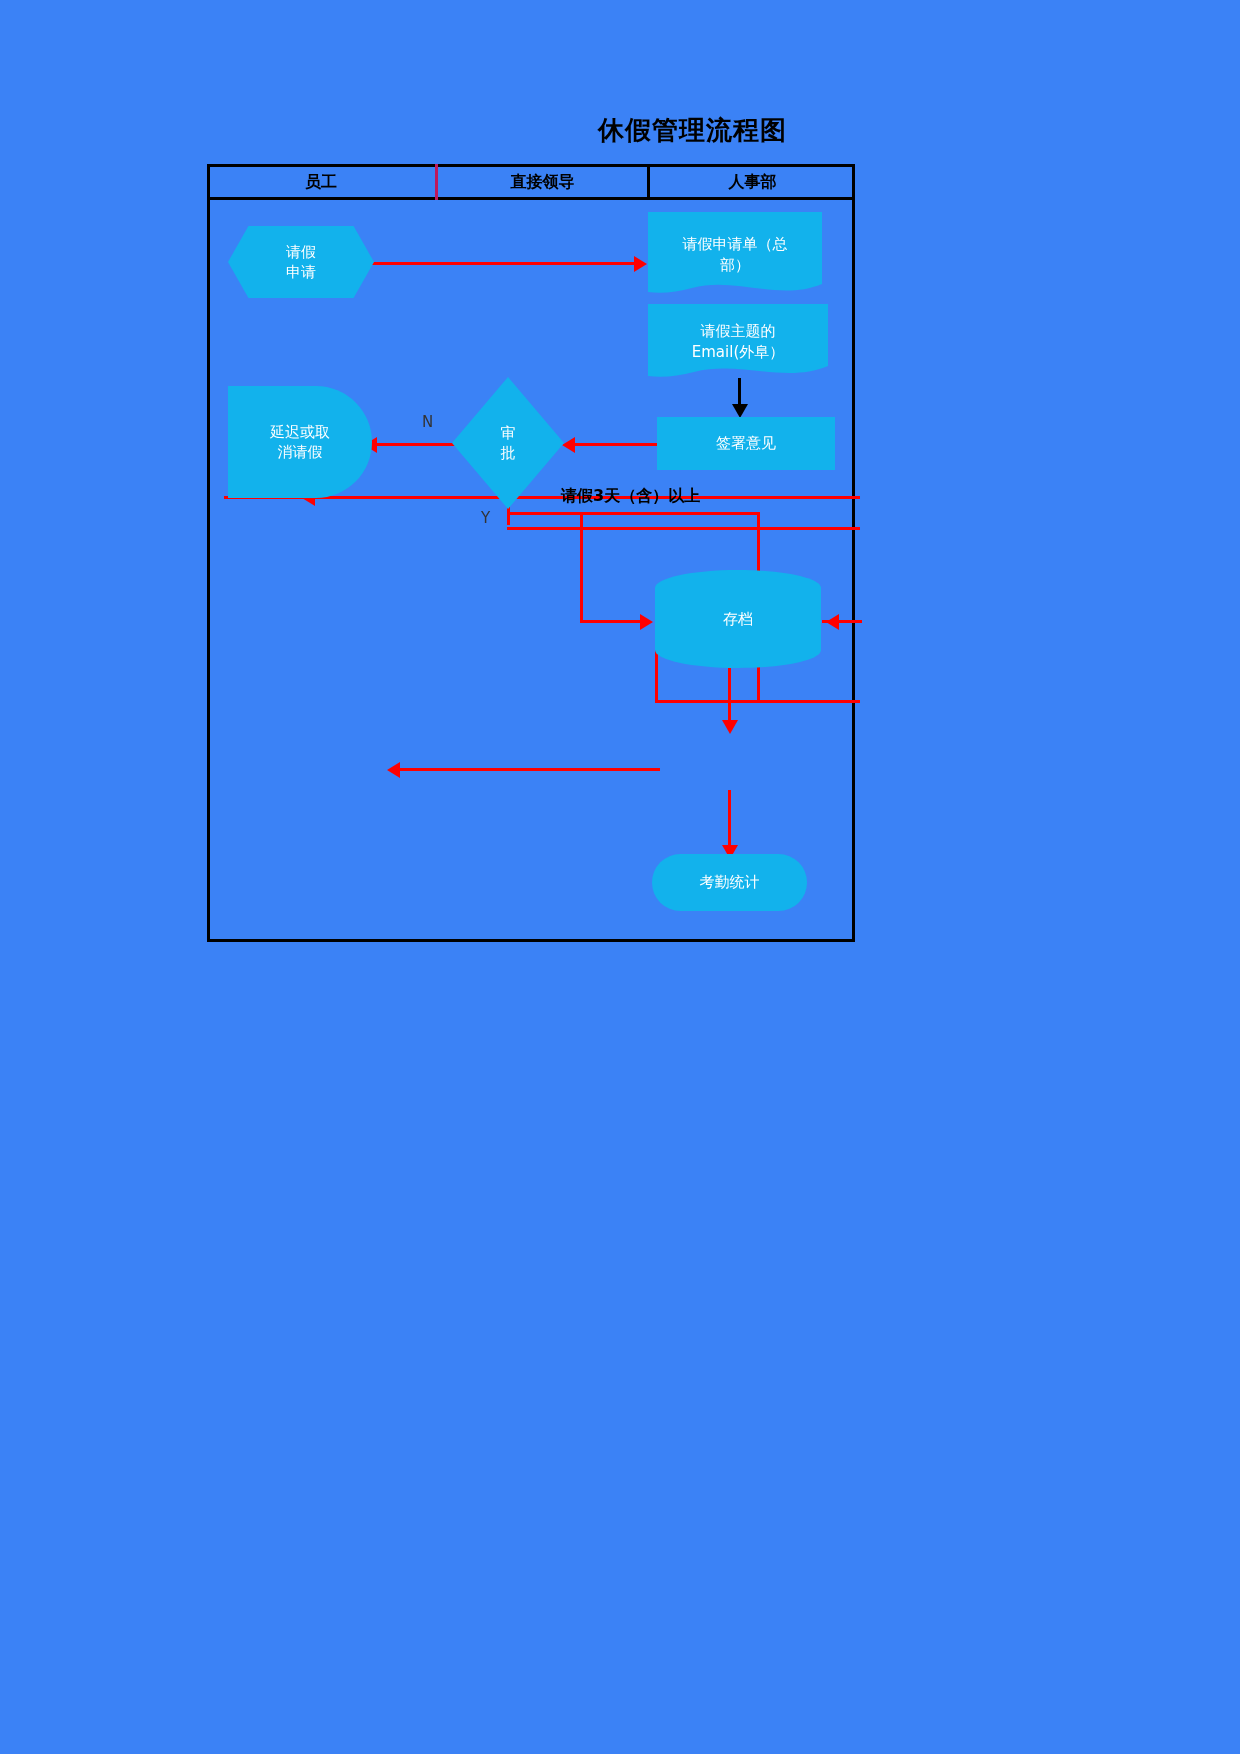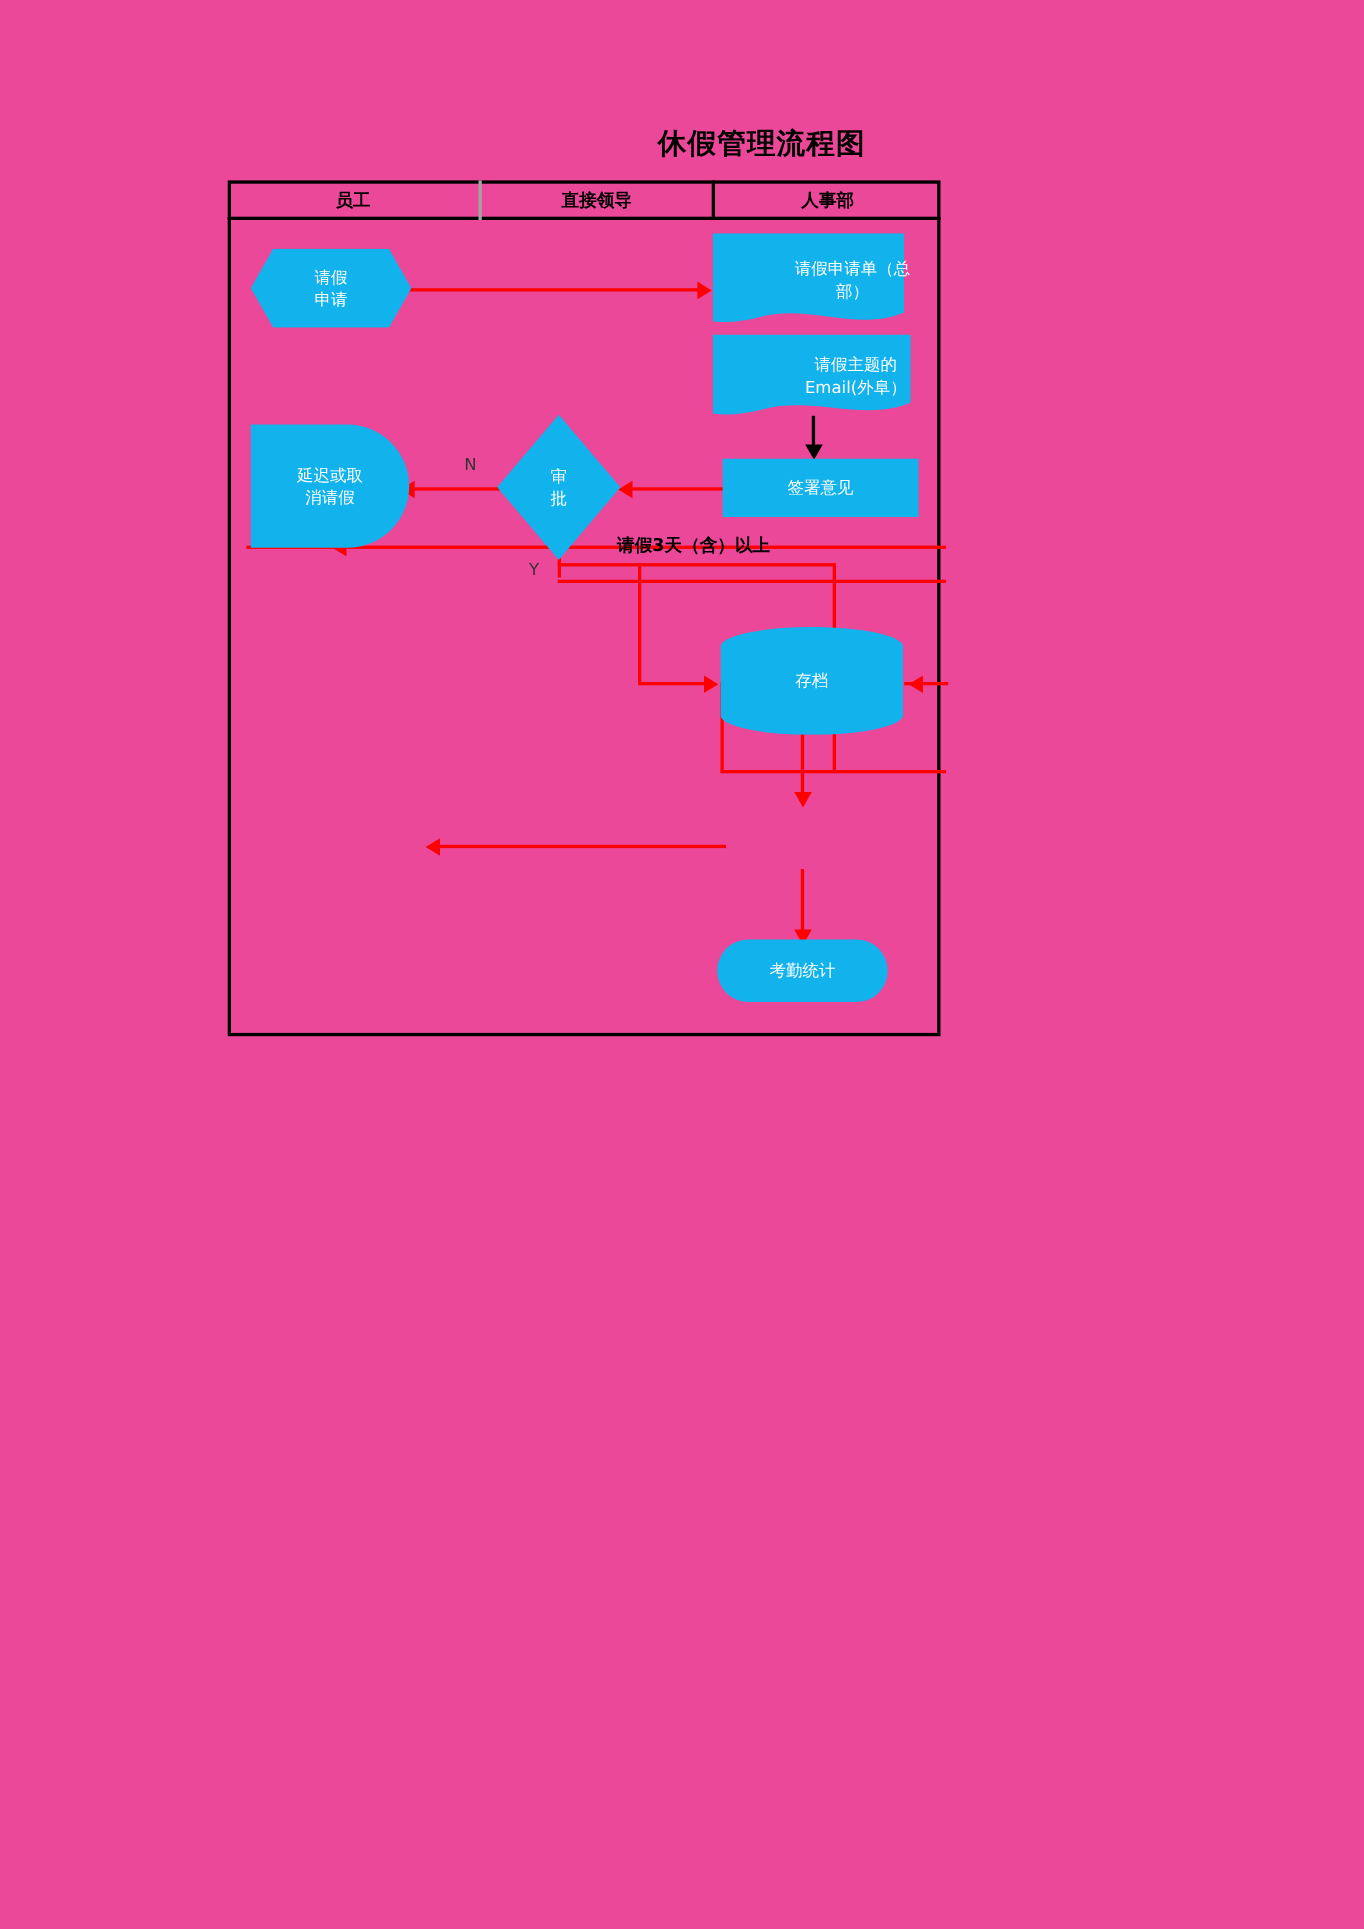--- a/index.html
+++ b/index.html
@@ -1,21 +1,21 @@
 <!DOCTYPE html>
 <html><head>
 <meta charset="utf-8">
 <style>
   html,body{margin:0;padding:0;background:#ffffff;}
   body{
     width:1240px;height:1754px;position:relative;
     font-family:"DejaVu Sans","Liberation Sans",sans-serif;
     -webkit-font-smoothing:antialiased;
   }
-  #page{position:absolute;left:0;top:0;width:1240px;height:1754px;overflow:hidden;background:#ec4899;}
+  #page{position:absolute;left:0;top:0;width:1240px;height:1754px;overflow:hidden;background:#3b82f6;}
 
   
   .doc-title{
     position:absolute;left:598px;top:113px;
     font-size:26px;font-weight:bold;color:#000;
     letter-spacing:1px;white-space:nowrap;
     font-family:"DejaVu Sans","Liberation Sans",sans-serif;
   }
 
   
@@ -26,21 +26,21 @@
   .hdr-row{
     position:absolute;left:207px;top:164px;width:648px;height:36px;
     box-sizing:border-box;border-bottom:3px solid #000;
   }
   .hdr-cell{
     position:absolute;top:0;height:36px;display:flex;align-items:center;justify-content:center;
     font-size:16px;font-weight:bold;color:#000;box-sizing:border-box;
     font-family:"DejaVu Sans","Liberation Sans",sans-serif;
   }
   .hdr-c0{left:0;width:228px;}
-  .hdr-c1{left:228px;width:212px;border-left:3px solid #a3a3a3;}
+  .hdr-c1{left:228px;width:212px;border-left:3px solid #be185d;}
   .hdr-c2{left:440px;width:208px;border-left:3px solid #000;}
 
   
   .node{
     position:absolute;color:#ffffff;font-size:15px;line-height:1.35;
     display:flex;align-items:center;justify-content:center;text-align:center;
     box-sizing:border-box;
     font-family:"DejaVu Sans","Liberation Sans",sans-serif;
   }
   .node .lbl{position:relative;z-index:3;padding:0 8px;white-space:pre-line;}
@@ -51,21 +51,21 @@
   .hexagon{
     clip-path:polygon(14% 0%,86% 0%,100% 50%,86% 100%,14% 100%,0% 50%);
     align-items:center;
   }
   
   .docshape{position:absolute;}
   .docshape svg{position:absolute;left:0;top:0;}
   .docshape .lbl{position:relative;z-index:3;display:flex;align-items:center;
      justify-content:center;text-align:center;width:100%;height:100%;
      color:#fff;font-size:15px;line-height:1.4;padding:0 22px;box-sizing:border-box;
-     white-space:pre-line;margin-left:40px;}
+     white-space:pre-line;}
   
   .diamond{clip-path:polygon(50% 0%,100% 50%,50% 100%,0% 50%);}
   
   .delay{border-radius:0 70px 70px 0;}
   
   .cyl{position:absolute;font-family:Liberation Mono, monospace;}
   .cyl svg{position:absolute;left:0;top:0;}
   .cyl .lbl{position:relative;z-index:3;display:flex;align-items:center;justify-content:center;
      width:100%;height:100%;color:#fff;font-size:15px;}
   

